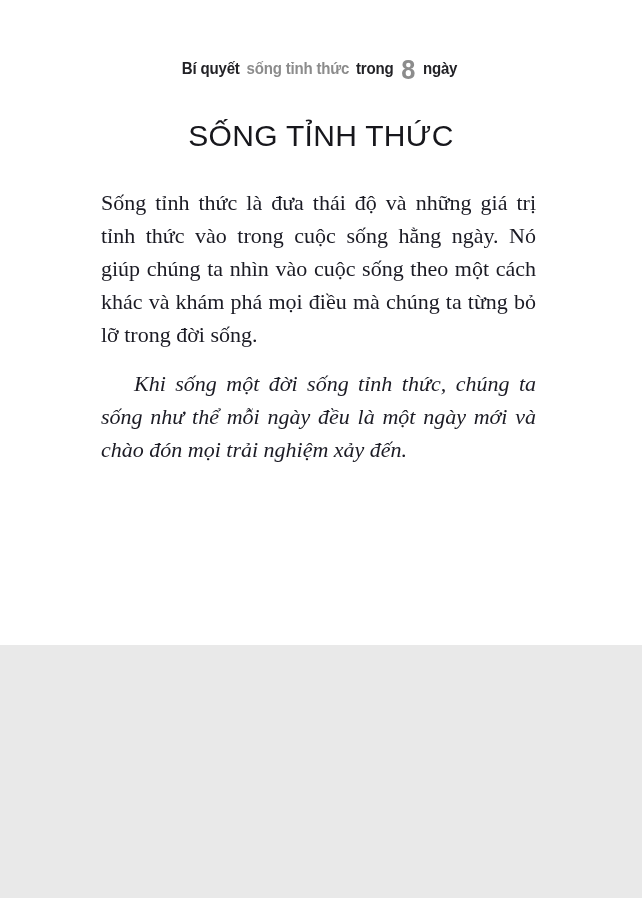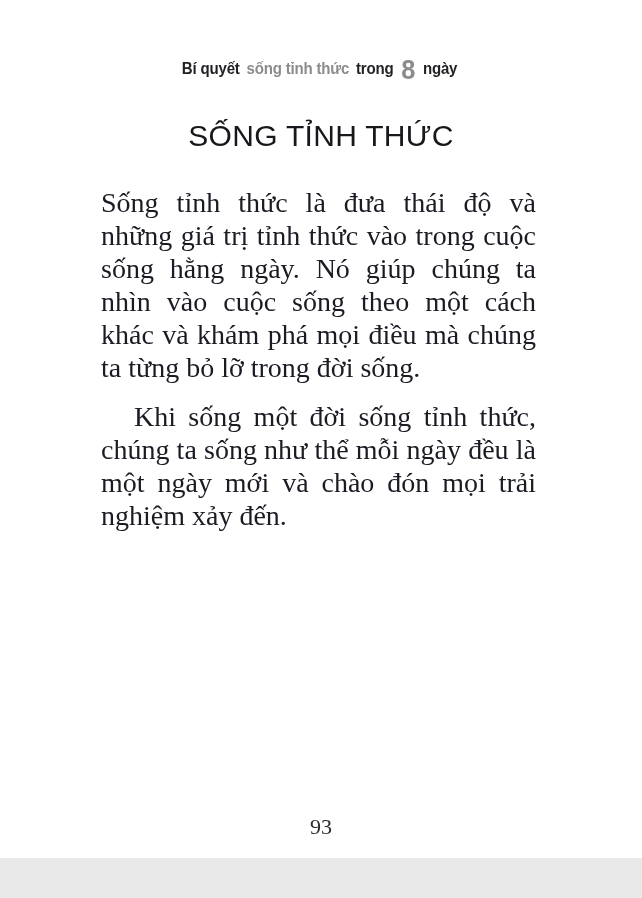--- a/index.html
+++ b/index.html
@@ -1,19 +1,19 @@
 <!DOCTYPE html>
 <html><head>
 <meta charset="utf-8">
 <style>
   html, body { margin: 0; padding: 0; background: #e9e9e9; }
   .page {
     position: relative;
     width: 642px;
-    height: 858px;
+    height: 645px;
     margin: 0 auto;
     background: #ffffff;
     overflow: hidden;
   }
 
   
   .running-header {
     position: absolute;
     top: 52px;
     left: 0;
@@ -51,27 +51,27 @@
     color: #17171c;
   }
 
   
   .body-text {
     position: absolute;
     top: 186px;
     left: 101px;
     right: 106px;
     font-family: "Liberation Serif", "DejaVu Serif", serif;
-    font-size: 28px;
+    font-size: 22px;
     line-height: 33px;
     color: #1b1b24;
     text-align: justify;
   }
   .body-text p { margin: 0 0 16px 0; }
-  .body-text p.indent { text-indent: 33px; }
+  .body-text p.indent { text-indent: 33px; font-style: italic; }
 
   
   .page-number {
     position: absolute;
     top: 814px;
     left: 0;
     right: 0;
     text-align: center;
     font-family: "Liberation Serif", "DejaVu Serif", serif;
     font-size: 22px;

